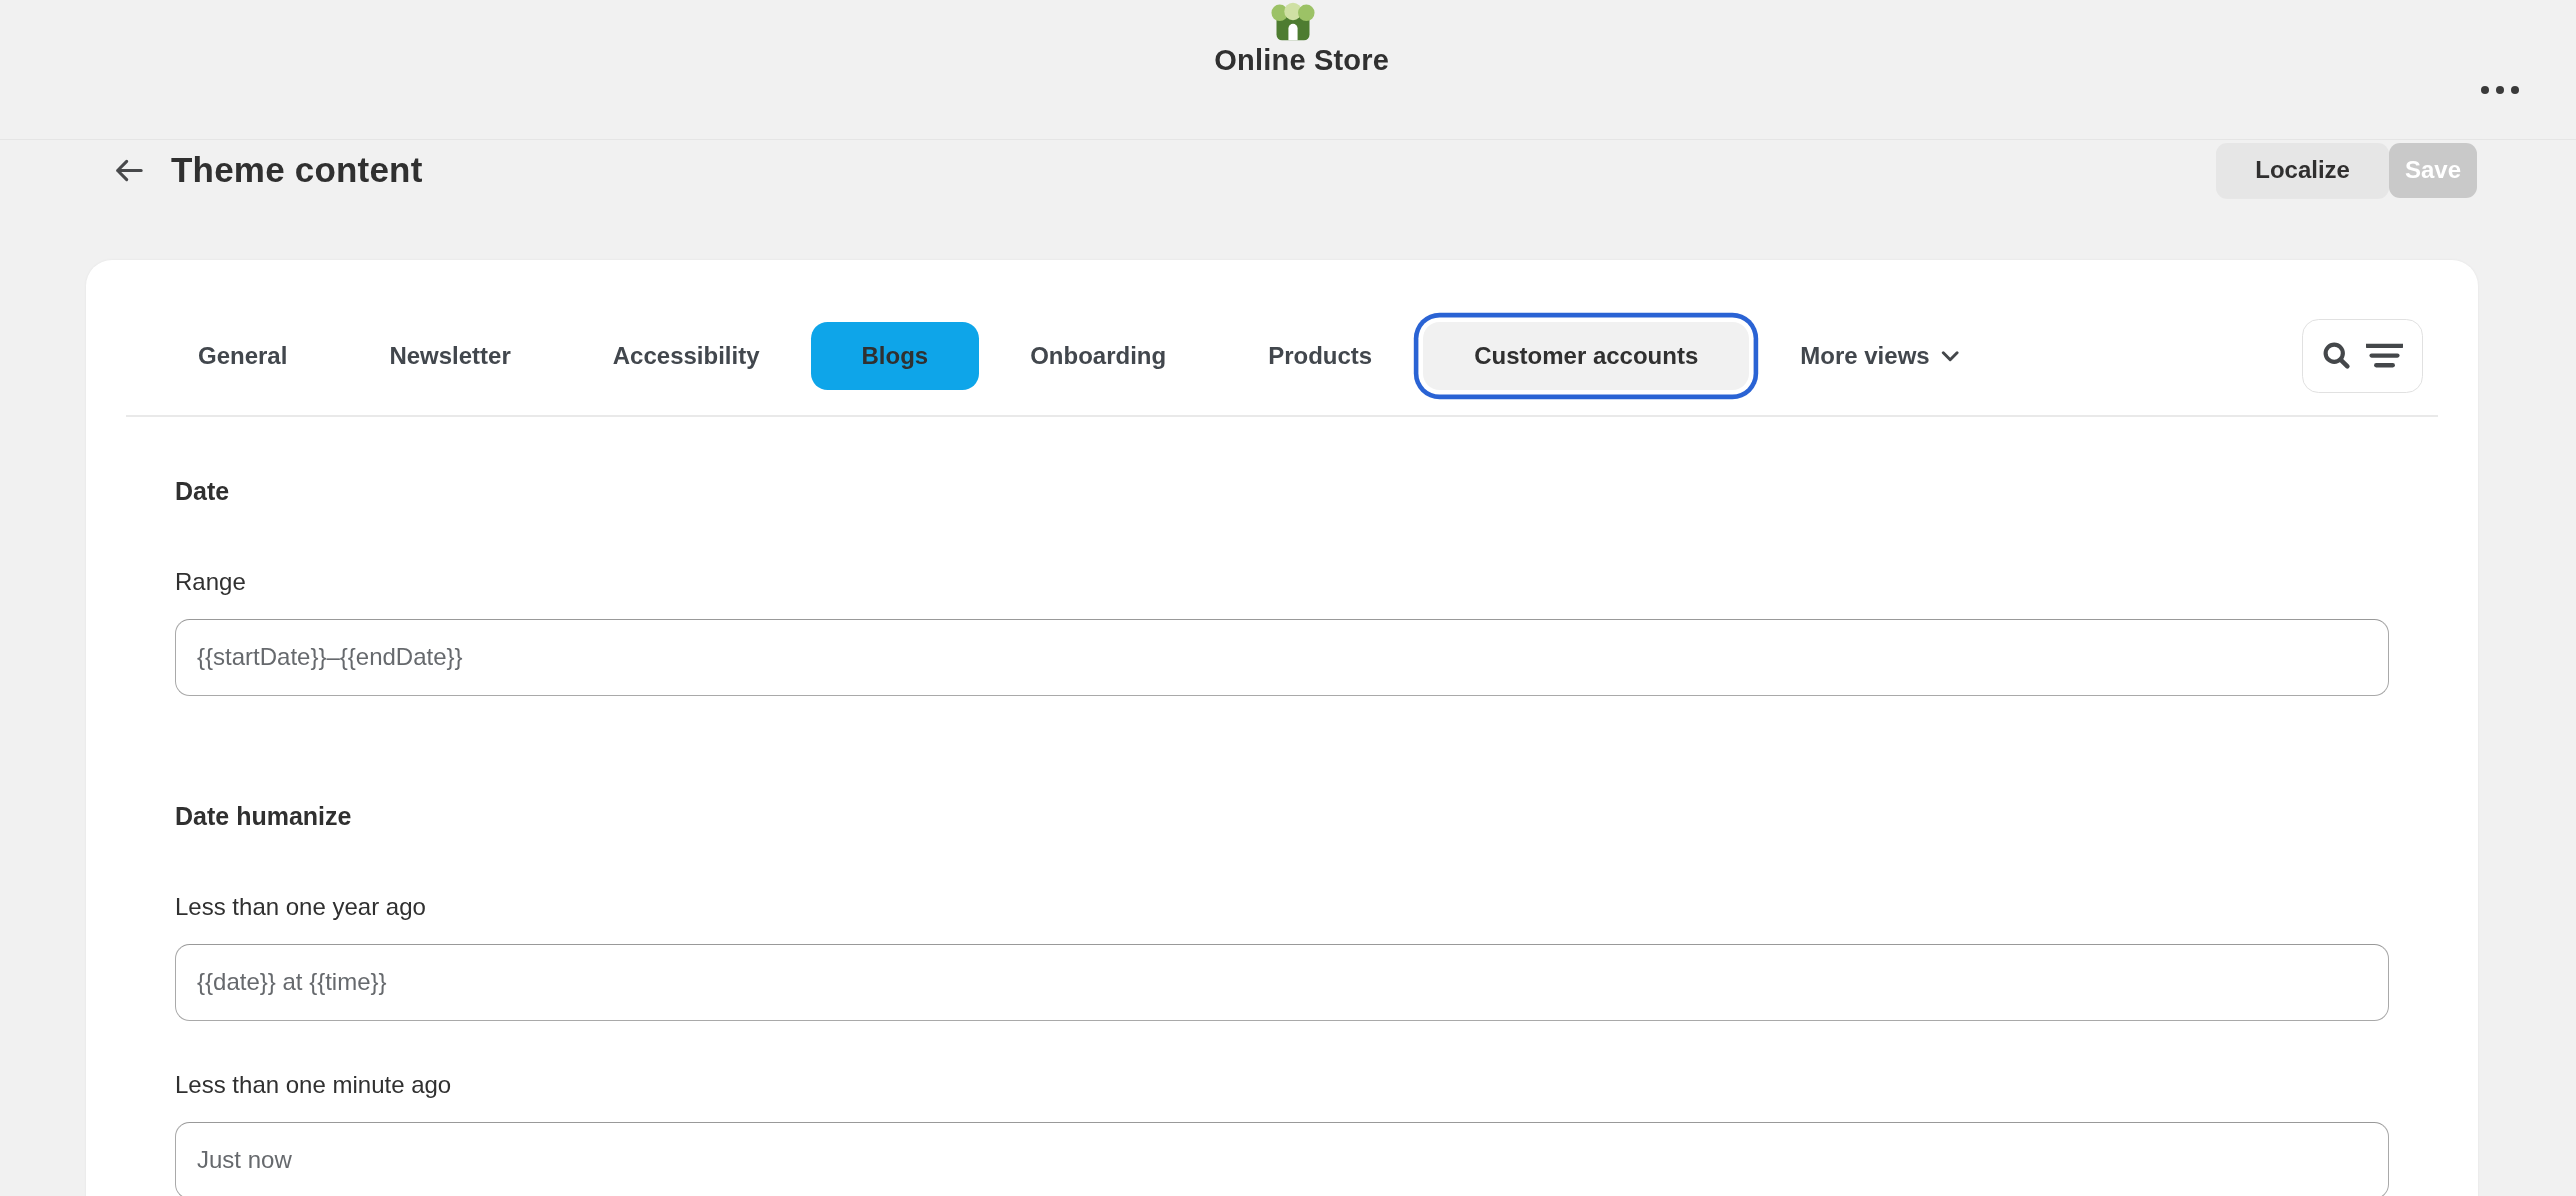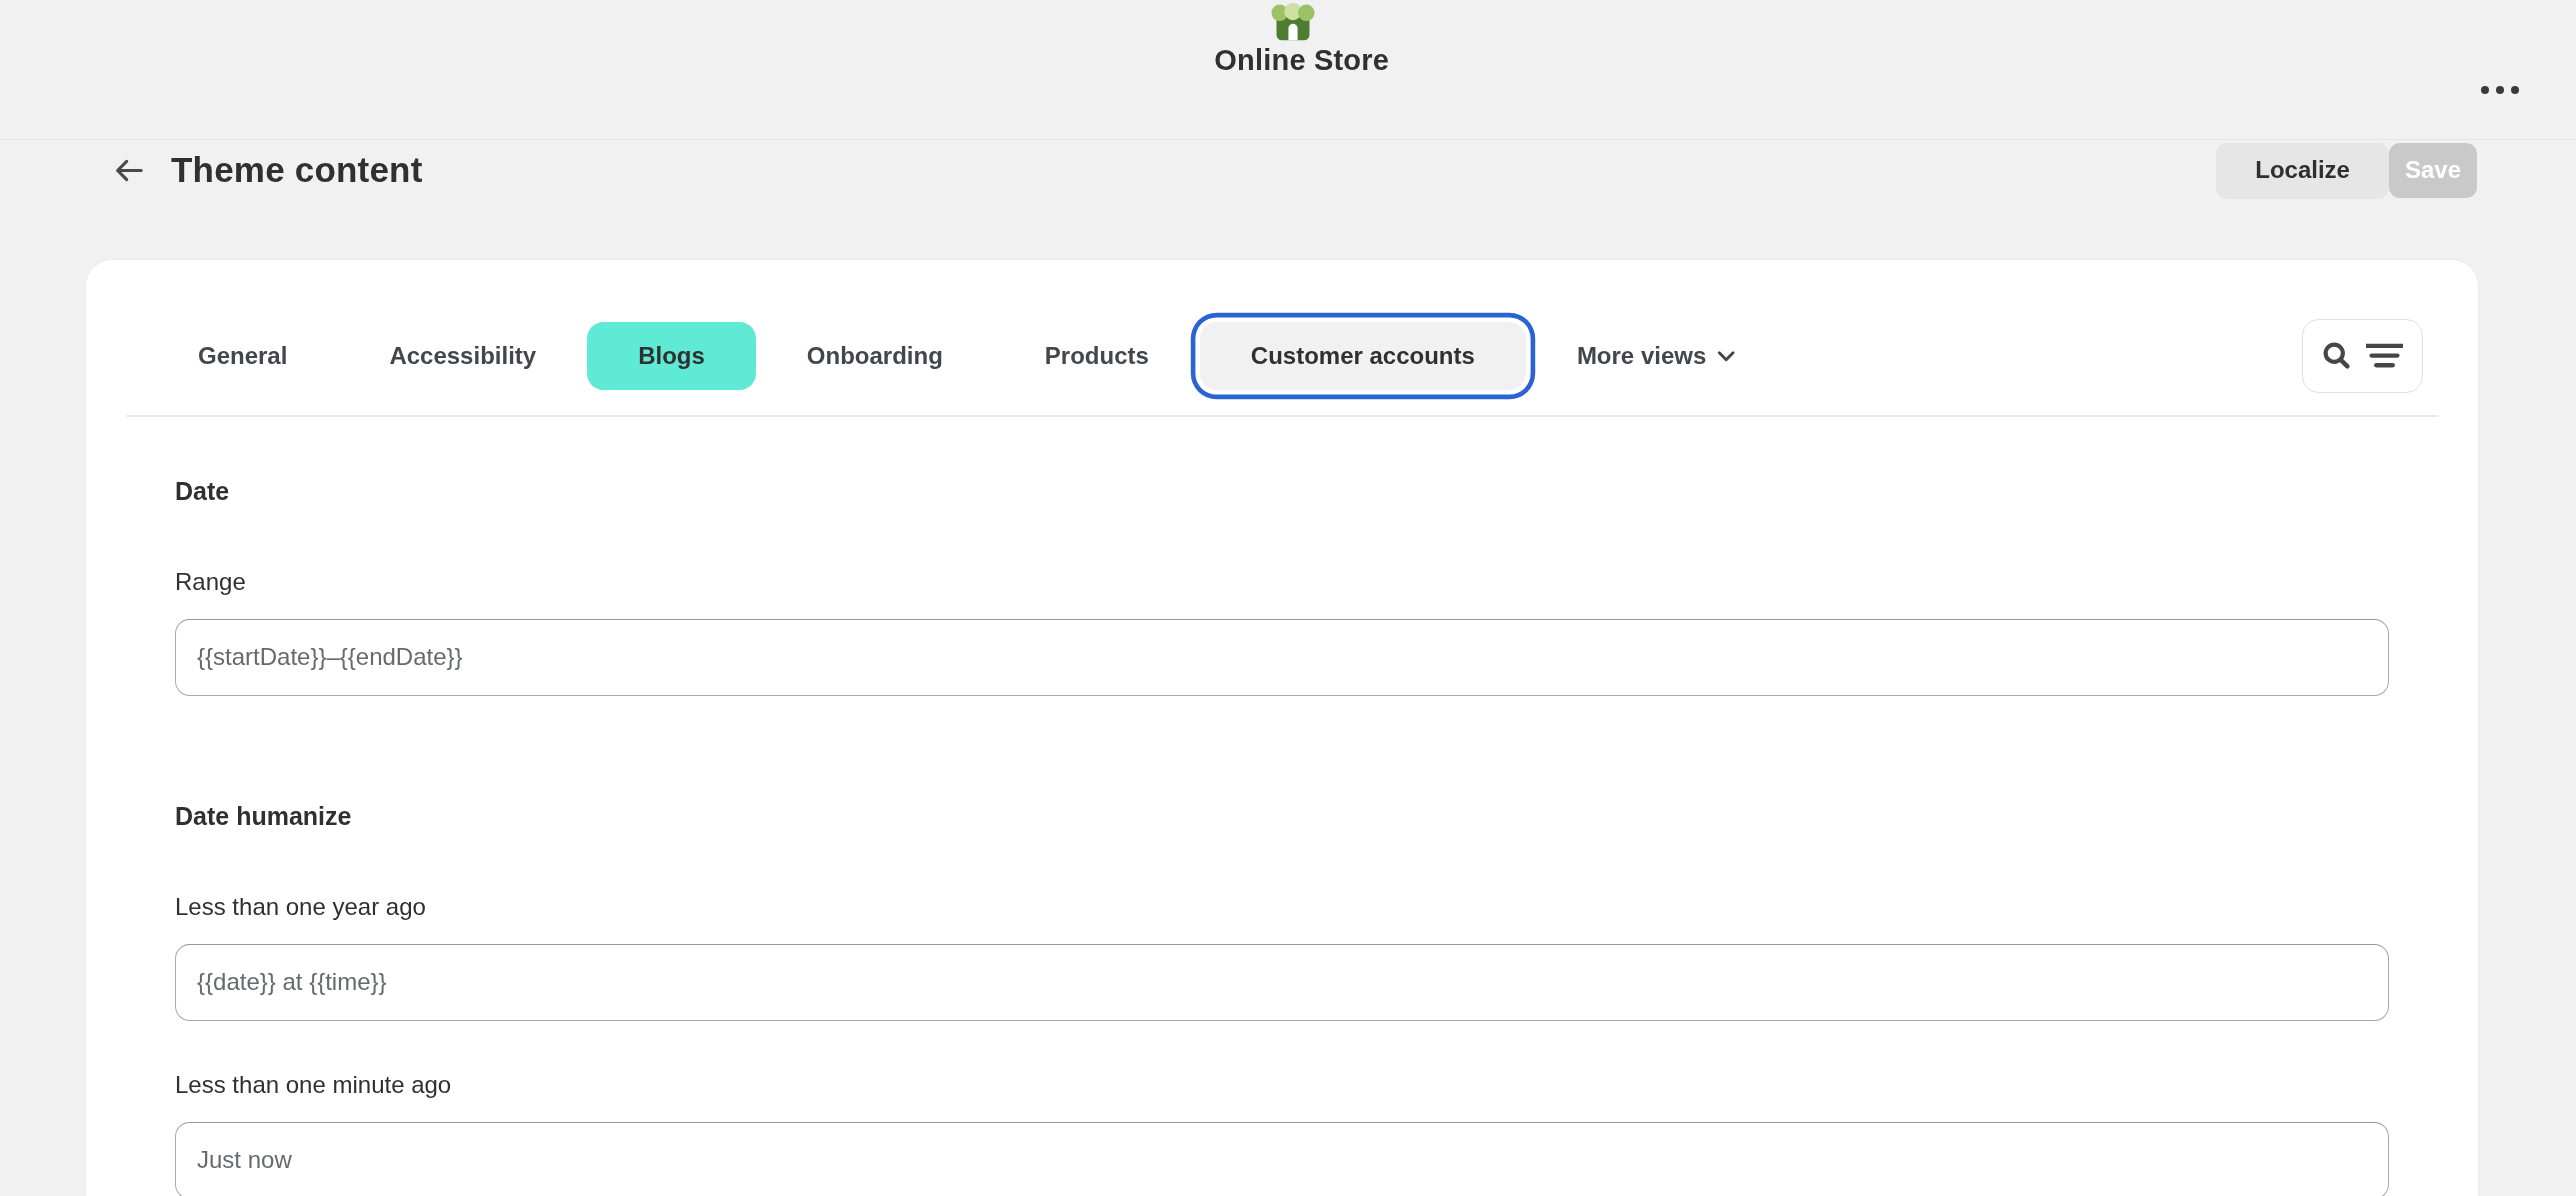--- a/index.html
+++ b/index.html
@@ -57,21 +57,21 @@
     display:flex; align-items:center;
     padding:59px 55px 22px 61px;
   }
   .tab {
     background:none; border:none; cursor:pointer;
     height:68px; padding:0 51px; border-radius:16.6px;
     display:flex; align-items:center; gap:11px;
     font-family:inherit; font-size:24px; font-weight:600; color:#42474d;
     white-space:nowrap;
   }
-  .tab.selected { background:#5eead4; color:#303030; }
+  .tab.selected { background:#0ea5e9; color:#303030; }
   .tab.focused {
     background:#f1f1f1; color:#303030;
     box-shadow:0 0 0 4.6px #ffffff, 0 0 0 9.2px #2a63d4;
   }
   .search-btn {
     margin-left:auto;
     width:121px; height:74px;
     background:#ffffff; border:1.8px solid #e1e1e1; border-radius:16.6px;
     display:flex; align-items:center; justify-content:center; gap:14.7px;
     cursor:pointer;
@@ -124,20 +124,21 @@
   <div class="header-actions">
     <button class="btn btn-localize">Localize</button>
     <button class="btn btn-save" disabled="">Save</button>
   </div>
 </div>
 
 <main class="card">
 
   <nav class="tabs-row">
     <button class="tab">General</button>
+    <button class="tab">Newsletter</button>
     <button class="tab">Accessibility</button>
     <button class="tab selected">Blogs</button>
     <button class="tab">Onboarding</button>
     <button class="tab">Products</button>
     <button class="tab focused">Customer accounts</button>
     <button class="tab">
       <span>More views</span>
       <span>
         <svg width="18.4" height="12" viewBox="0 0 20 13" fill="none">
           <path d="M2.5 3 L10 10.5 L17.5 3" stroke="#44474a" stroke-width="3.2" stroke-linecap="round" stroke-linejoin="round"></path>

